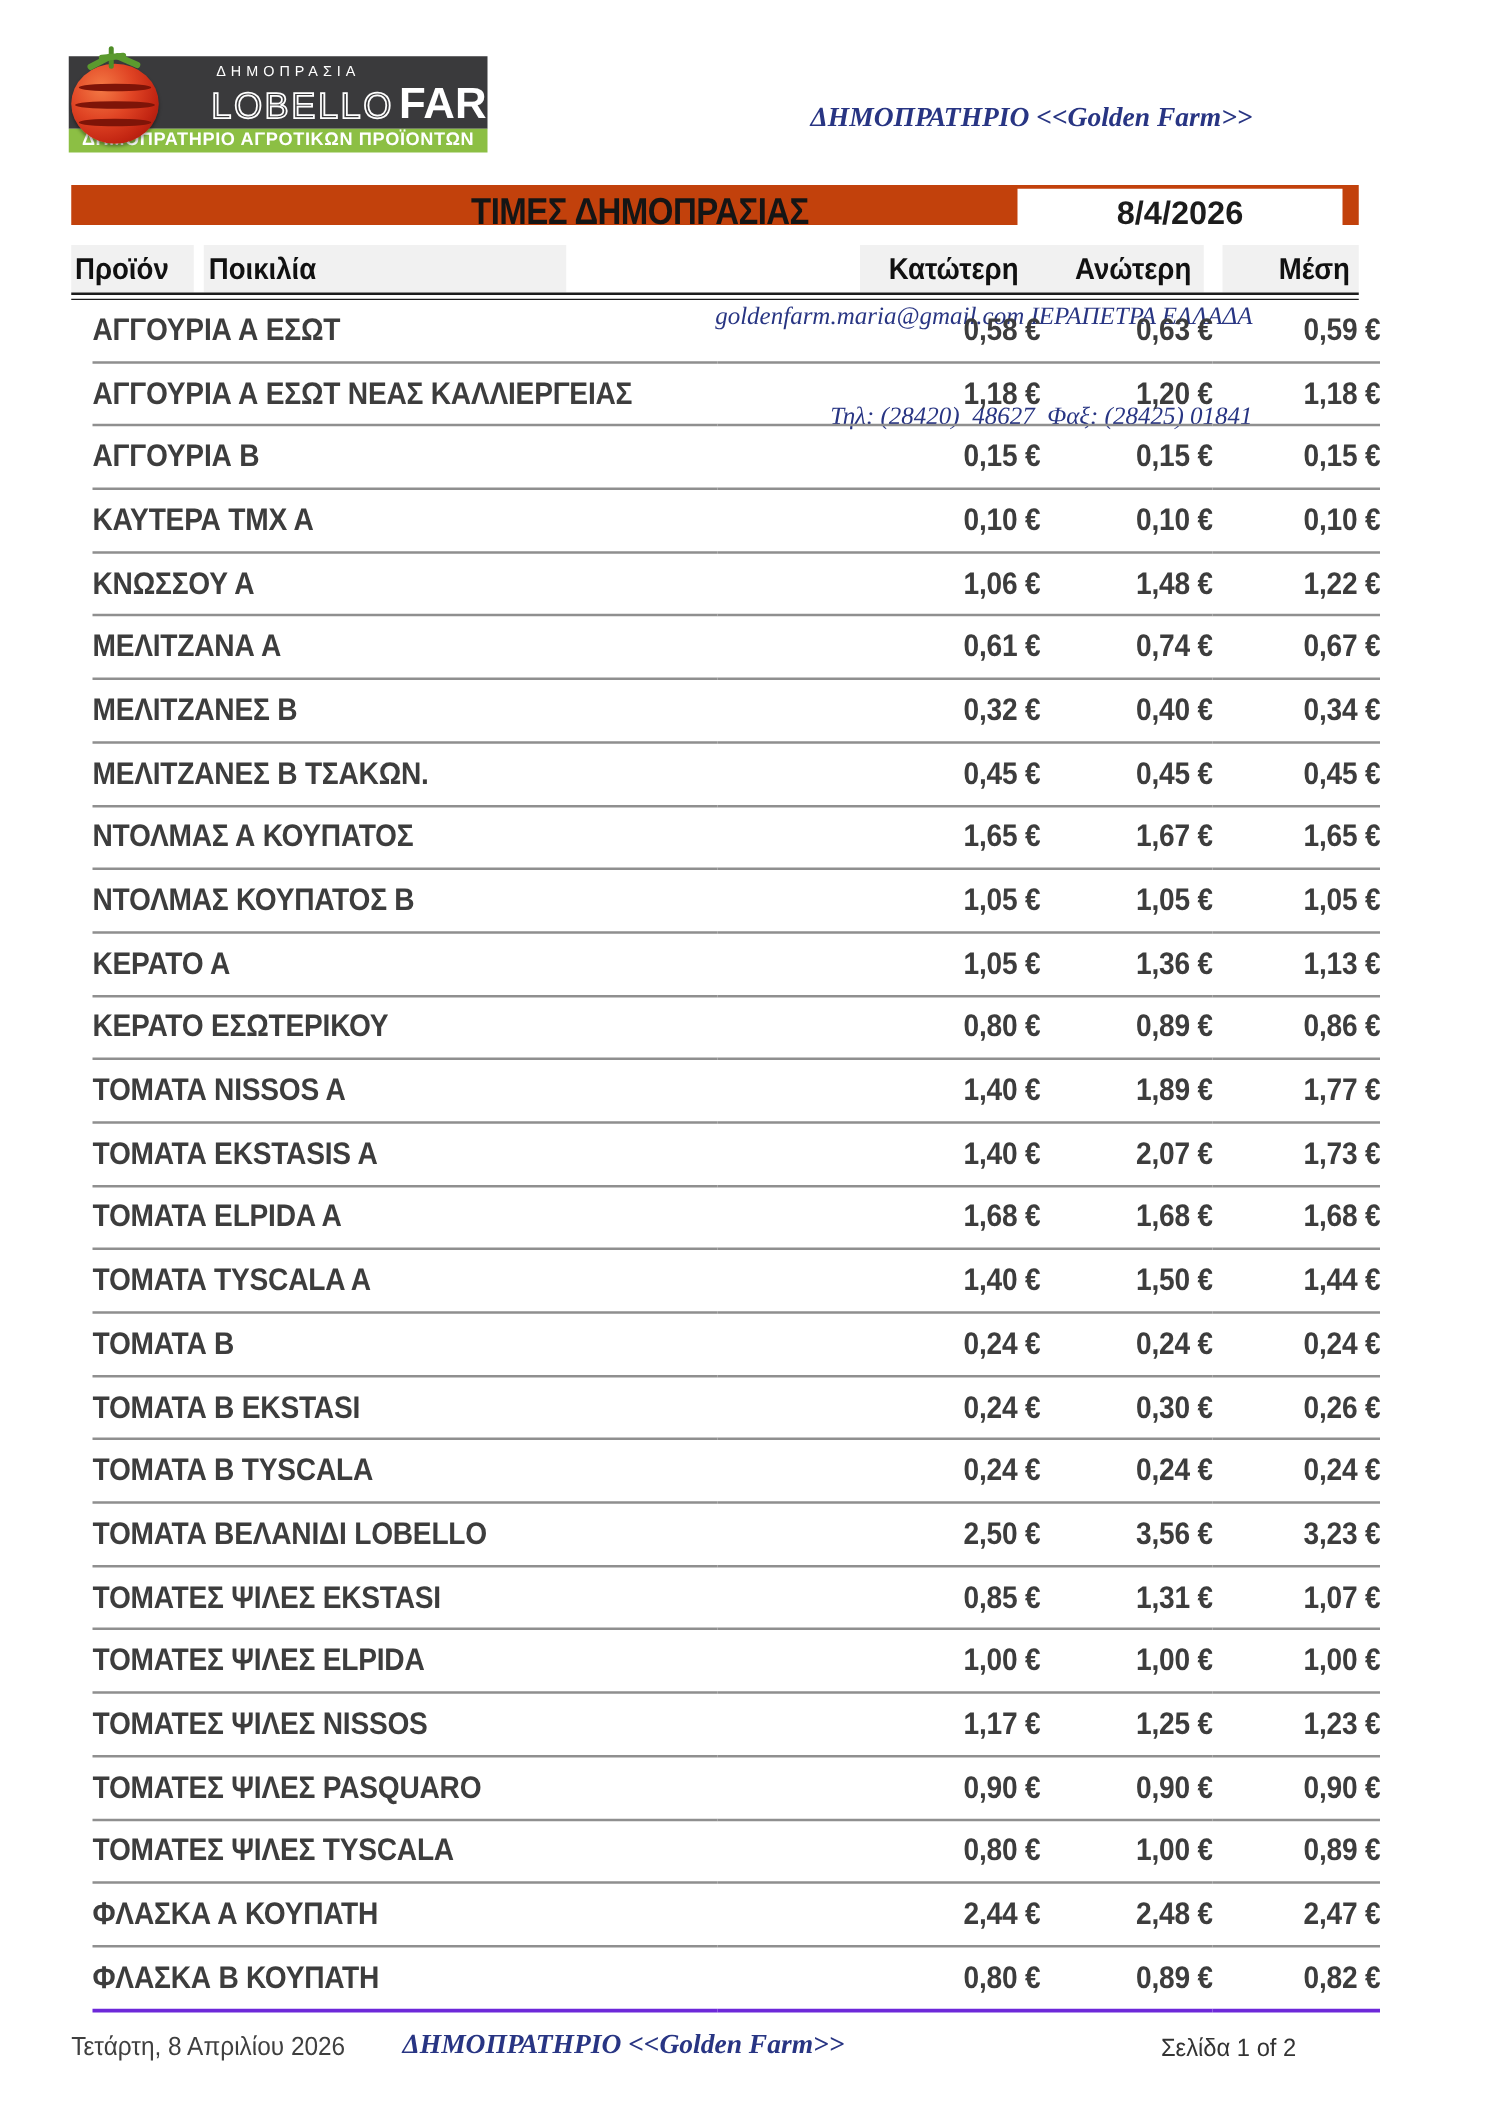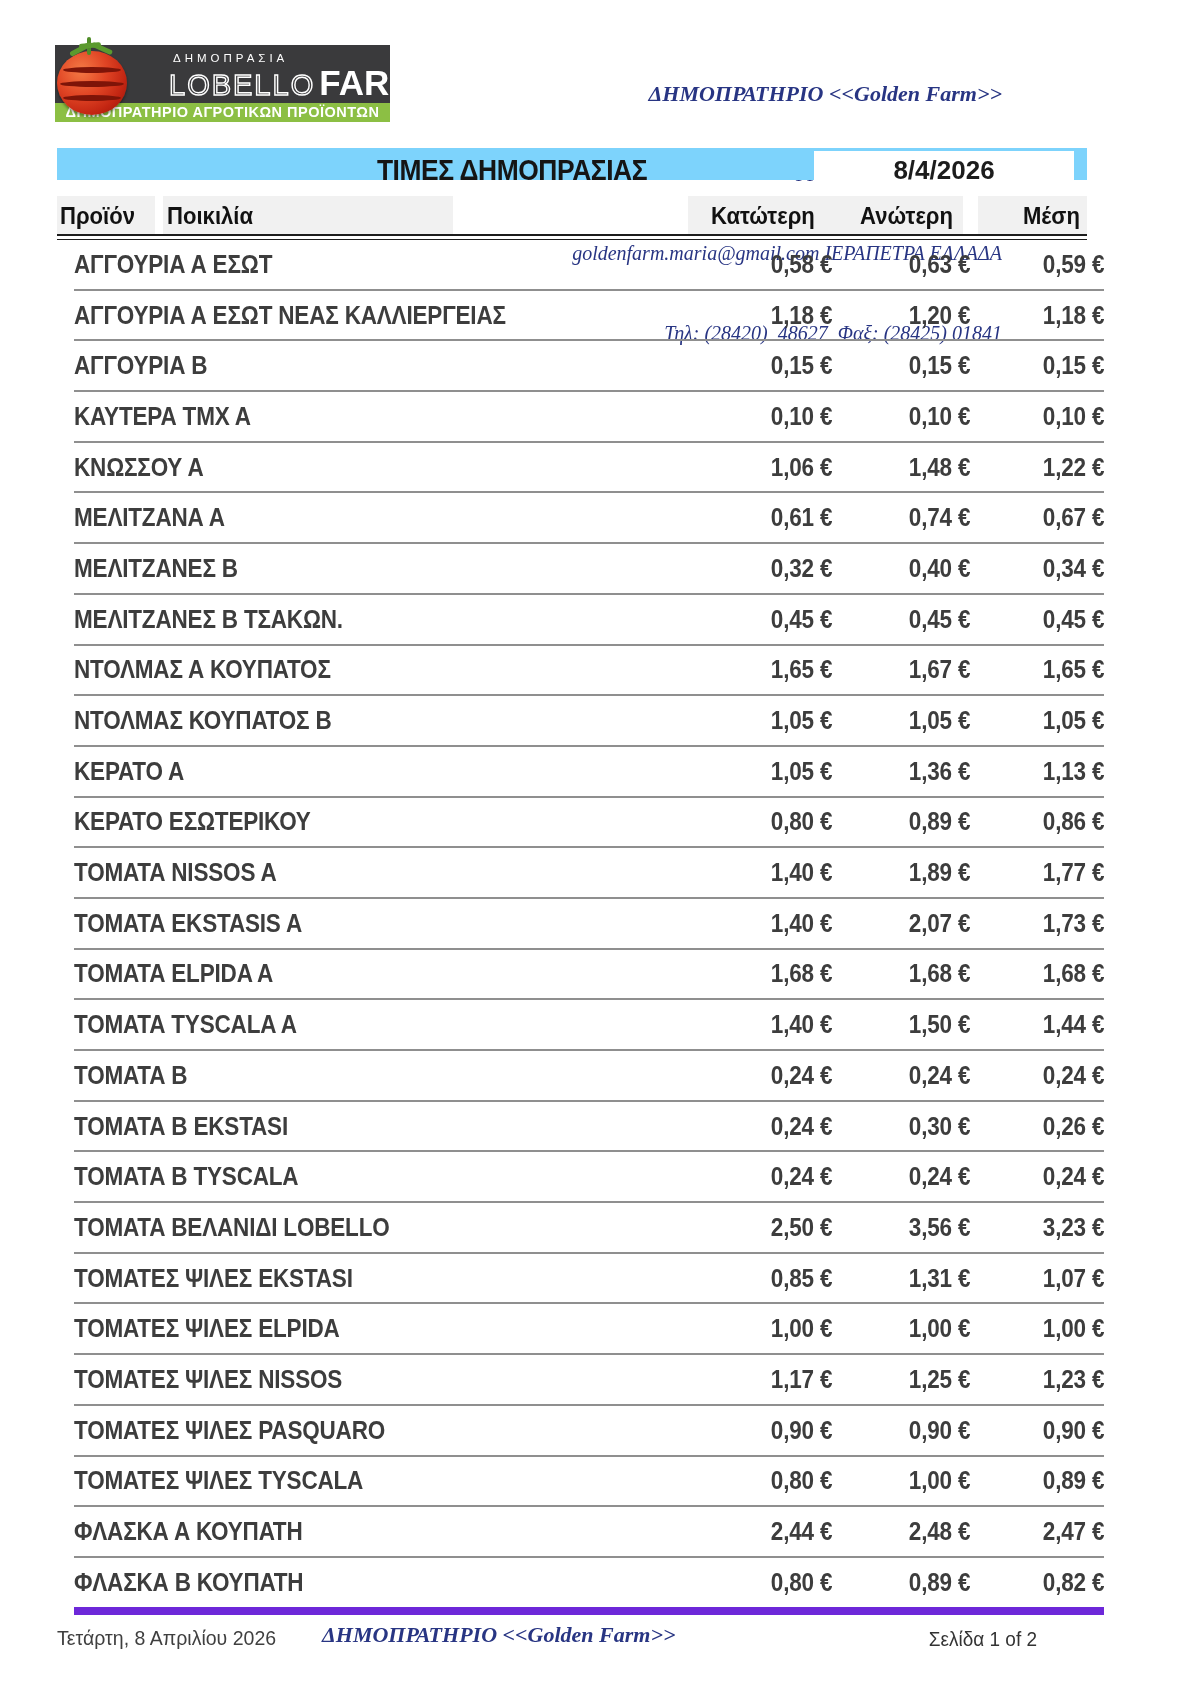--- a/index.html
+++ b/index.html
@@ -28,21 +28,21 @@
   .leaf{position:absolute;width:22px;height:5px;background:#5b9a2e;border-radius:3px;}
   .leaf.l1{left:12px;top:-4px;transform:rotate(-28deg);}
   .leaf.l2{left:34px;top:-5px;transform:rotate(24deg);}
   .leaf.l3{left:22px;top:-8px;transform:rotate(-5deg);}
   
   .contact{position:absolute;top:28px;right:198px;text-align:right;
     font-family:"Liberation Serif",serif;font-style:italic;color:#283583;line-height:26.5px;white-space:pre-wrap;}
   .contact .l1{font-size:22px;font-weight:700;}
   .contact .l2,.contact .l3,.contact .l4{font-size:20px;font-weight:500;font-style:italic;}
   
-  .title-bar{position:absolute;left:57px;top:148px;width:1030px;height:32px;background:#7dd3fc;}
+  .title-bar{position:absolute;left:57px;top:148px;width:1030px;height:32px;background:#c2410c;}
   .title-text{position:absolute;left:155px;top:5px;width:600px;text-align:center;
     font-size:30px;font-weight:700;color:#151515;letter-spacing:-.5px;
     display:inline-block;transform:scaleX(.88);transform-origin:50% 50%;}
   .date-box{position:absolute;right:13px;top:3px;width:260px;height:38px;background:#fff;
     text-align:center;line-height:38px;font-size:26px;font-weight:700;color:#1c1c1c;}
   
   .thead{position:absolute;left:57px;top:196px;width:1030px;height:38px;}
   .band{position:absolute;top:0;height:38px;background:#f1f1f1;}
   .band.b-product{left:0;width:98px;}
   .band.b-variety{left:106px;width:290px;}
@@ -54,21 +54,21 @@
   .h-variety{left:110px;}.h-variety span{transform-origin:0 50%;}
   .h-min{right:272px;text-align:center;}.h-min span{transform-origin:100% 50%;}
   .h-max{right:134px;}.h-max span{transform-origin:100% 50%;}
   .h-avg{right:7px;}.h-avg span{transform-origin:100% 50%;}
   .double-rule{position:absolute;left:57px;top:234px;width:1030px;height:3px;
     border-top:2px solid #1d1d1d;border-bottom:1px solid #1d1d1d;}
   
   table.prices{position:absolute;left:57px;top:240px;width:1030px;border-collapse:collapse;table-layout:fixed;margin-left:17px;}
   table.prices td{height:48.7px;border-bottom:2px solid #8f8f8f;padding:0;vertical-align:middle;
     font-size:25px;font-weight:700;color:#3d3d3d;overflow:hidden;white-space:nowrap;}
-  table.prices tr:last-child td{border-bottom:8px solid #6d28d9;}
+  table.prices tr:last-child td{border-bottom:3px solid #6d28d9;}
   td.c-name{padding-left:58px;text-align:left;}
   td.c-num{text-align:right;}
   td.c-avg{padding-right:7px;}
   td .tx{display:inline-block;transform:scaleX(.9);letter-spacing:-.2px;}
   td.c-name .tx{transform-origin:0 50%;}
   td.c-num .tx{transform-origin:100% 50%;}
   
   .footer-date{position:absolute;left:57px;top:1626px;font-size:21px;color:#3f3f3f;
     display:inline-block;transform:scaleX(.93);transform-origin:0 50%;}
   .footer-brand{position:absolute;left:322px;top:1622px;font-family:"Liberation Serif",serif;

